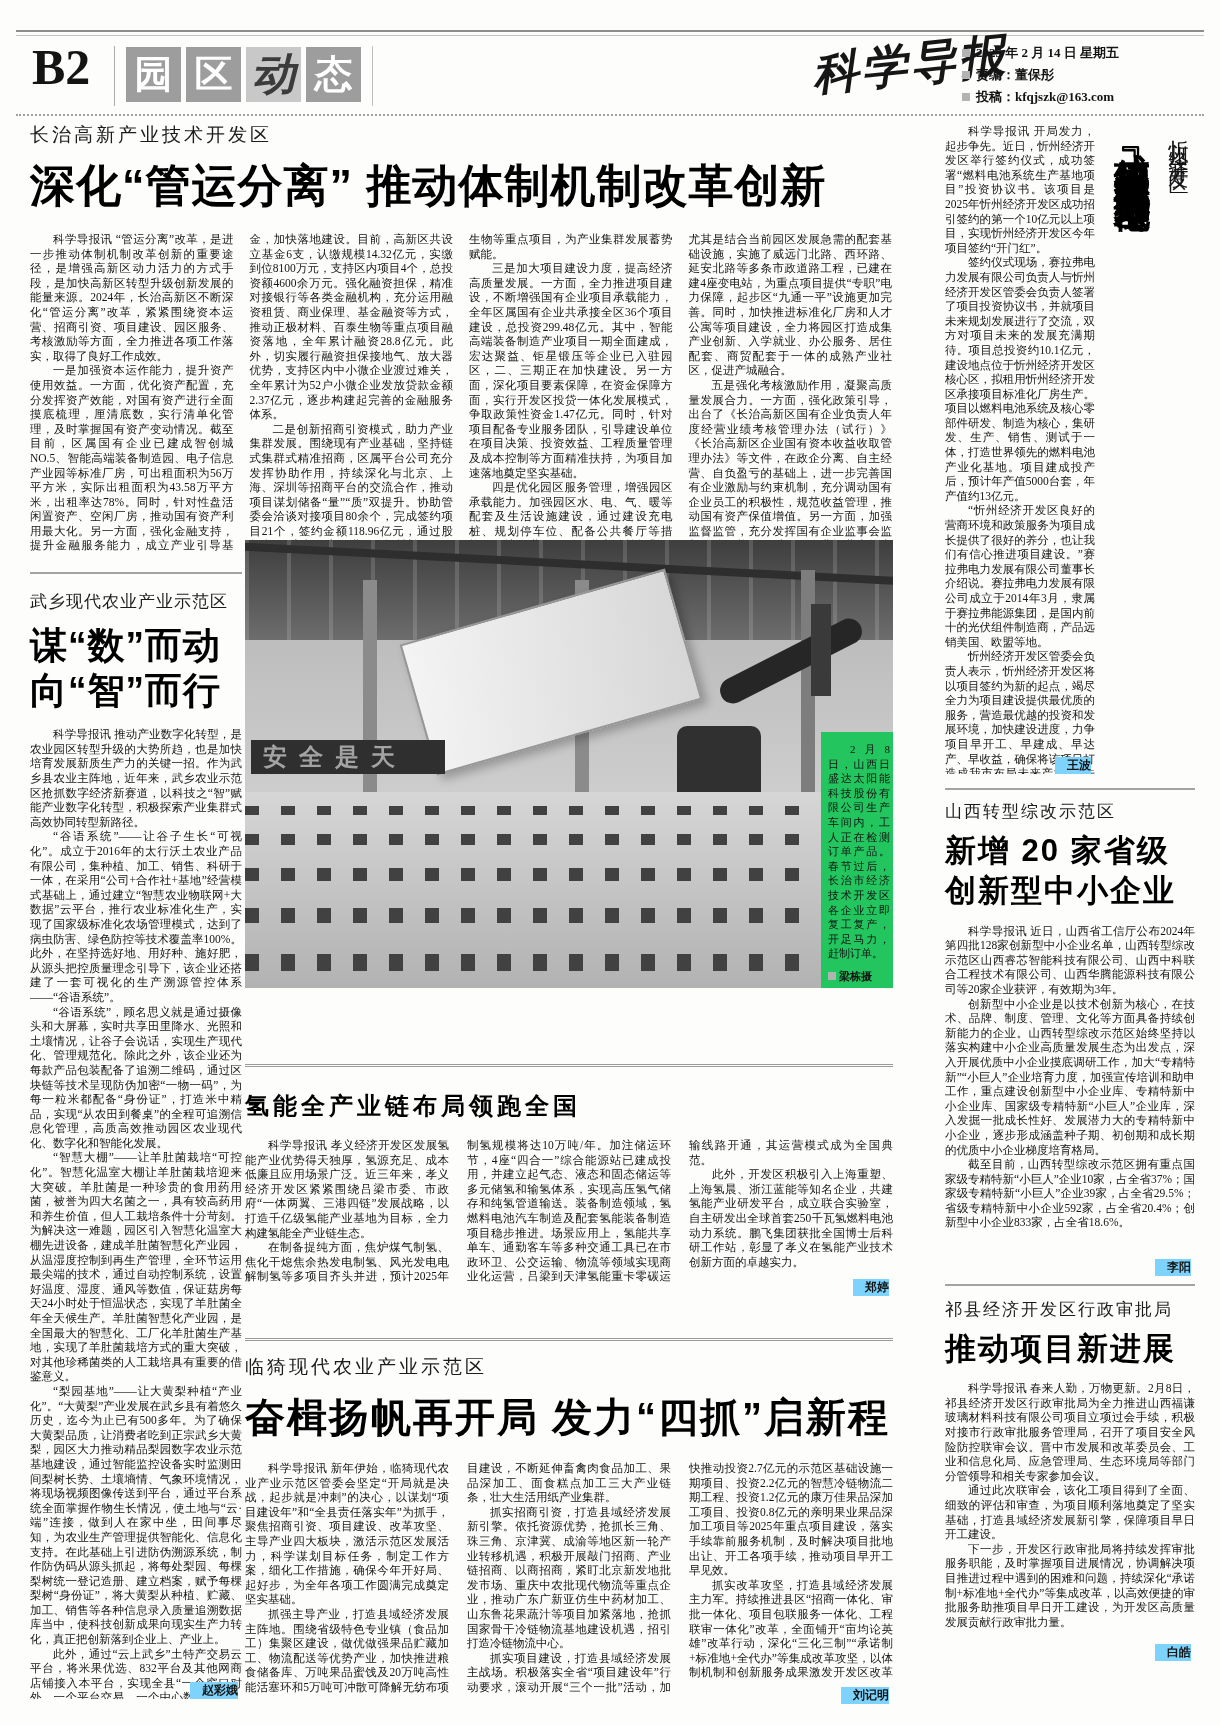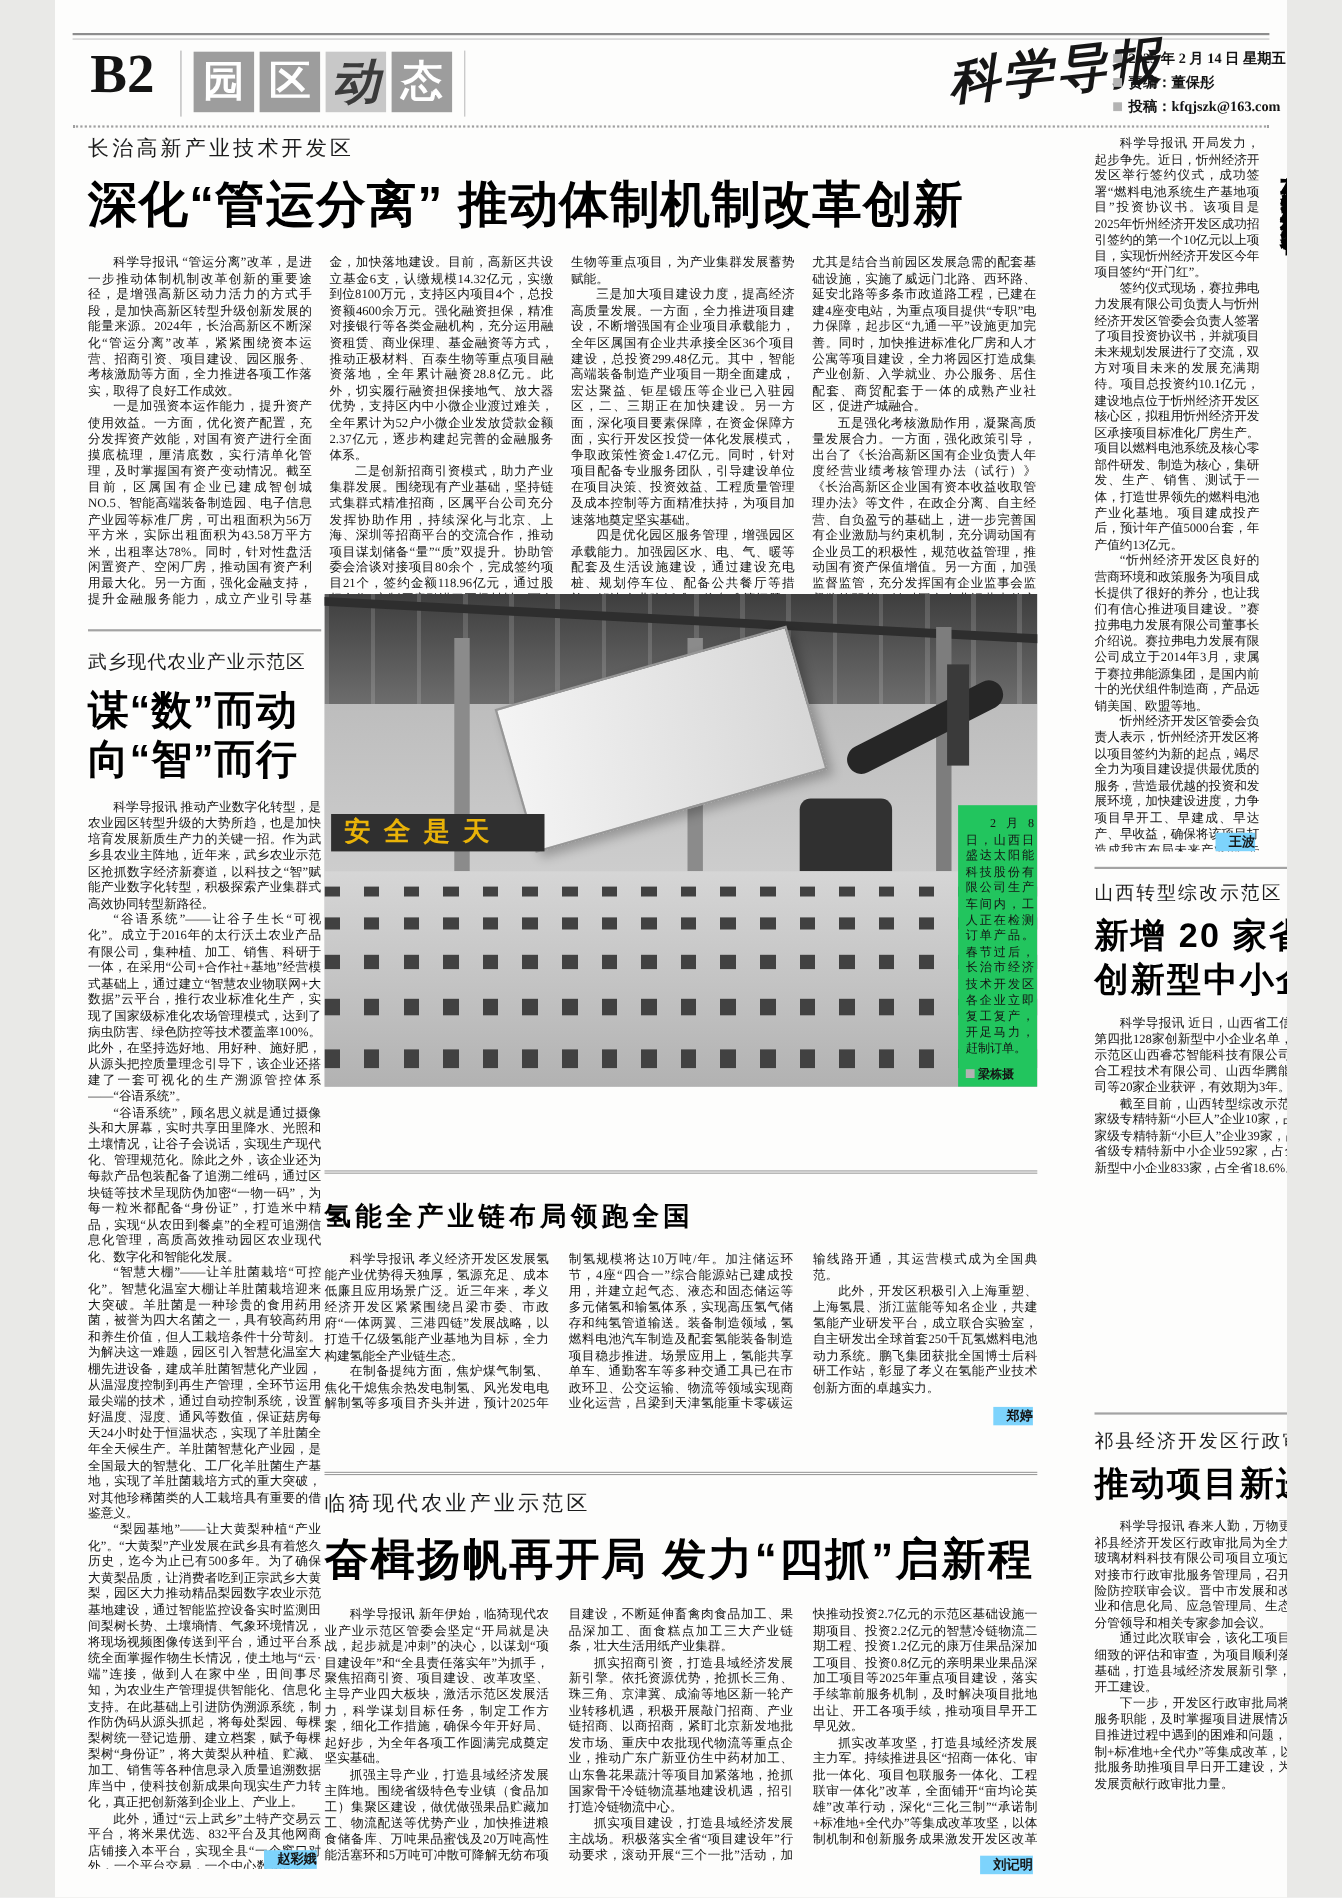--- a/index.html
+++ b/index.html
@@ -2,21 +2,21 @@
 <html><head>
 <meta charset="utf-8">
 <style>
   :root{
     --sans:"Liberation Sans", sans-serif;
     --serif:"Liberation Serif", serif;
     --ink:#141414;
     --rule:#9a9a9a;
   }
   html,body{margin:0;padding:0;background:#e9e9e7;}
-  .page{position:relative;width:1120px;height:1725px;margin:0 auto;background:#fdfdfc;
+  .page{position:relative;width:1220px;height:1725px;margin:0 auto;background:#fdfdfc;
         font-family:var(--serif);color:var(--ink);overflow:hidden;}
   .abs{position:absolute;}
 
   
   .top-rule{left:16px;right:16px;top:30px;height:3px;border-top:2px solid #8d8d8d;border-bottom:1px solid #c2c2c2;}
   .edition{left:32px;top:42px;font-family:var(--serif);font-weight:bold;font-size:50px;line-height:1;}
   .ed-divider{left:114px;top:46px;width:1px;height:60px;background:#adadad;}
   .blocks{left:126px;top:47px;display:flex;gap:5px;}
   .block{width:55px;height:55px;background:#9d9d9d;color:#fff;font-family:var(--sans);
          font-weight:bold;font-size:38px;line-height:55px;text-align:center;}
@@ -52,21 +52,21 @@
 
   
   .photo{left:245px;top:540px;width:648px;height:448px;background:#c4c4c4;overflow:hidden;}
   .ph-ceiling{left:0;top:0;width:648px;height:100px;
     background:linear-gradient(#3e3e3e,#6d6d6d),
     repeating-linear-gradient(90deg,rgba(255,255,255,.14) 0 4px,rgba(0,0,0,0) 4px 42px);background-blend-mode:overlay;}
   .ph-truss{left:-20px;top:20px;width:700px;height:8px;background:#2e2e2e;transform:rotate(3deg);}
   .ph-mid{left:0;top:100px;width:648px;height:152px;background:linear-gradient(#bdbdbd,#cdcdcd);}
   .ph-post{width:14px;background:#8b8b8b;top:40px;height:212px;}
   .ph-post.p1{left:118px;} .ph-post.p2{left:330px;} .ph-post.p3{left:556px;top:30px;height:222px;background:#7d7d7d;}
-  .ph-banner{left:6px;top:200px;width:182px;height:34px;background:#2f2f2f;color:#eab308;font-family:var(--sans);
+  .ph-banner{left:6px;top:200px;width:182px;height:34px;background:#2f2f2f;color:#a3a3a3;font-family:var(--sans);
              font-weight:bold;font-size:24px;line-height:34px;padding-left:12px;letter-spacing:12px;white-space:nowrap;}
   .ph-panel{left:168px;top:64px;width:272px;height:132px;background:linear-gradient(100deg,#f4f4f4,#d6d6d6);
             border:2px solid #979797;transform:rotate(-16deg);box-shadow:4px 6px 10px rgba(0,0,0,.25);}
   .ph-arm-base{left:432px;top:186px;width:84px;height:66px;background:#303030;border-radius:10px 10px 0 0;}
   .ph-arm{left:468px;top:108px;width:156px;height:26px;background:#262626;border-radius:13px;transform:rotate(-27deg);}
   .ph-arm2{left:566px;top:64px;width:20px;height:92px;background:#3a3a3a;}
   .ph-conveyor{left:0;top:252px;width:648px;height:196px;background:linear-gradient(#d6d6d6,#b2b2b2);}
   .roller{position:absolute;left:0;width:648px;background:repeating-linear-gradient(90deg,#414141 0 14px,rgba(0,0,0,0) 14px 36px);}
   .r1{top:14px;height:9px;} .r2{top:42px;height:11px;} .r3{top:76px;height:13px;}
   .r4{top:116px;height:15px;} .r5{top:162px;height:17px;}
@@ -223,20 +223,21 @@
 
   <div class="abs sep-single r-sep1"></div>
   <div class="abs art-zongai">
     <div class="kicker">山西转型综改示范区</div>
     <div class="headline">
       <div>新增 20 家省级</div>
       <div>创新型中小企业</div>
     </div>
     <div class="art-body">
       <p>科学导报讯 近日，山西省工信厅公布2024年第四批128家创新型中小企业名单，山西转型综改示范区山西睿芯智能科技有限公司、山西中科联合工程技术有限公司、山西华腾能源科技有限公司等20家企业获评，有效期为3年。</p>
+        <p>创新型中小企业是以技术创新为核心，在技术、品牌、制度、管理、文化等方面具备持续创新能力的企业。山西转型综改示范区始终坚持以落实构建中小企业高质量发展生态为出发点，深入开展优质中小企业摸底调研工作，加大“专精特新”“小巨人”企业培育力度，加强宣传培训和助申工作，重点建设创新型中小企业库、专精特新中小企业库、国家级专精特新“小巨人”企业库，深入发掘一批成长性好、发展潜力大的专精特新中小企业，逐步形成涵盖种子期、初创期和成长期的优质中小企业梯度培育格局。</p>
         <p>截至目前，山西转型综改示范区拥有重点国家级专精特新“小巨人”企业10家，占全省37%；国家级专精特新“小巨人”企业39家，占全省29.5%；省级专精特新中小企业592家，占全省20.4%；创新型中小企业833家，占全省18.6%。</p>
         <div class="byline">李阳</div>
     </div>
   </div>
 
   <div class="abs sep-single r-sep2"></div>
   <div class="abs art-qixian">
     <div class="kicker">祁县经济开发区行政审批局</div>
     <div class="headline">
       <div>推动项目新进展</div>

